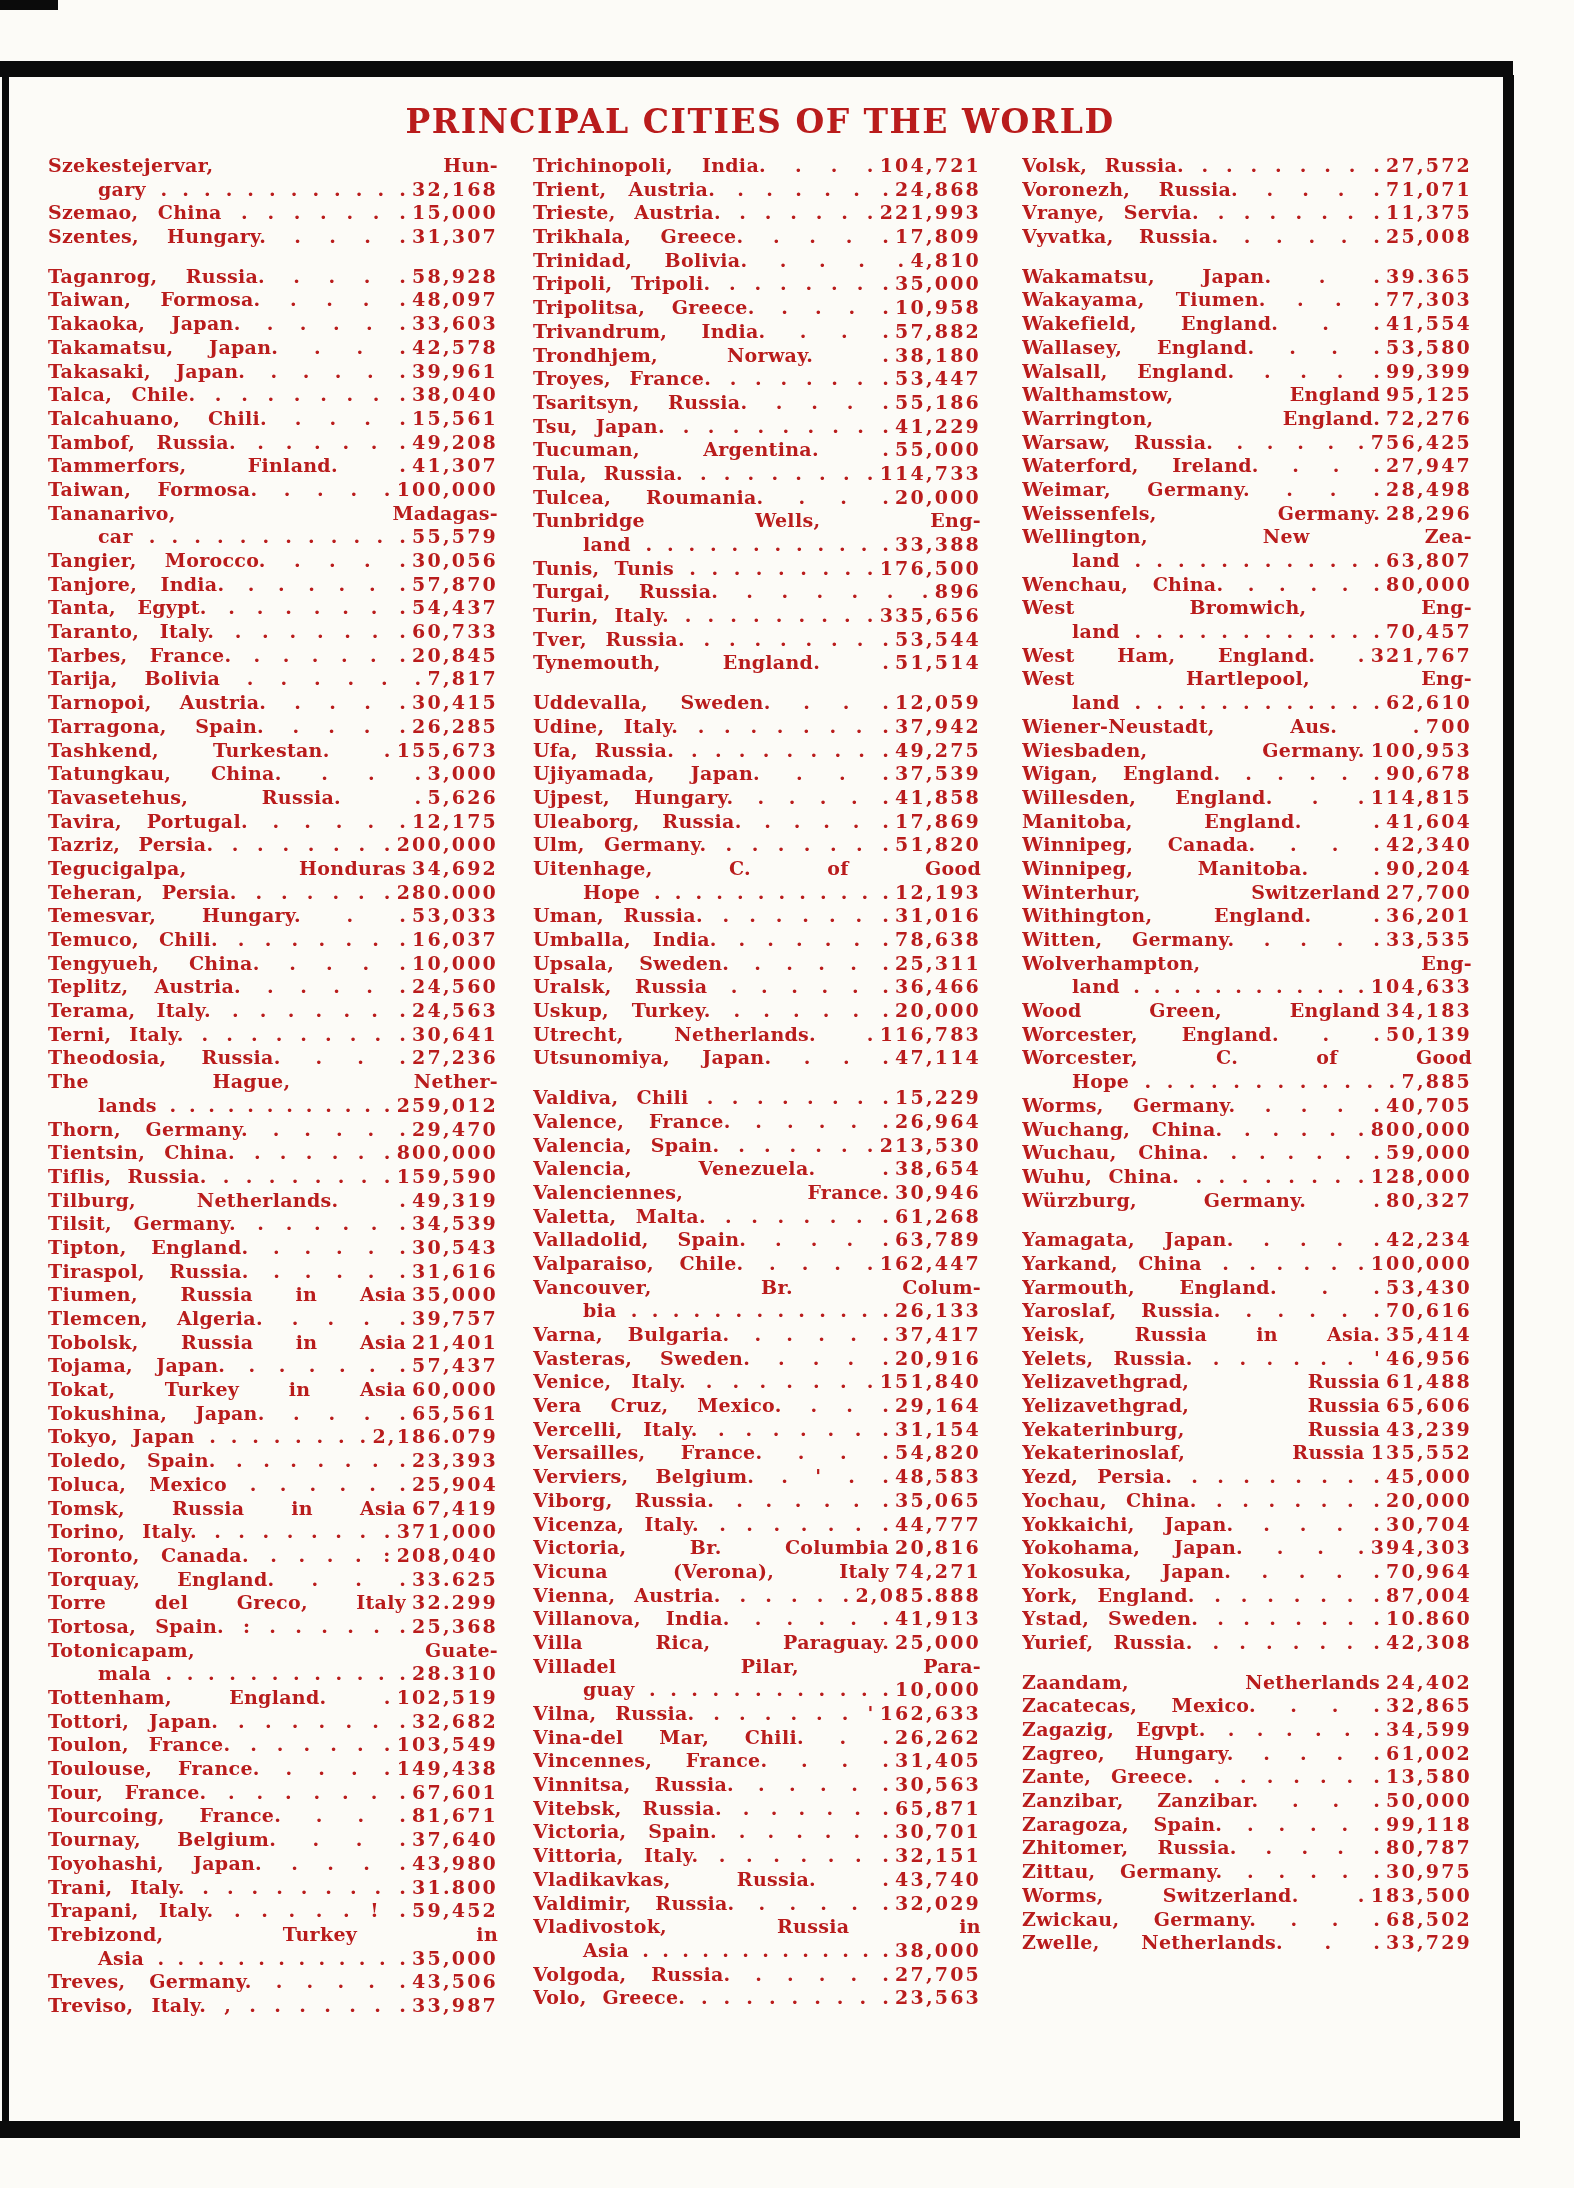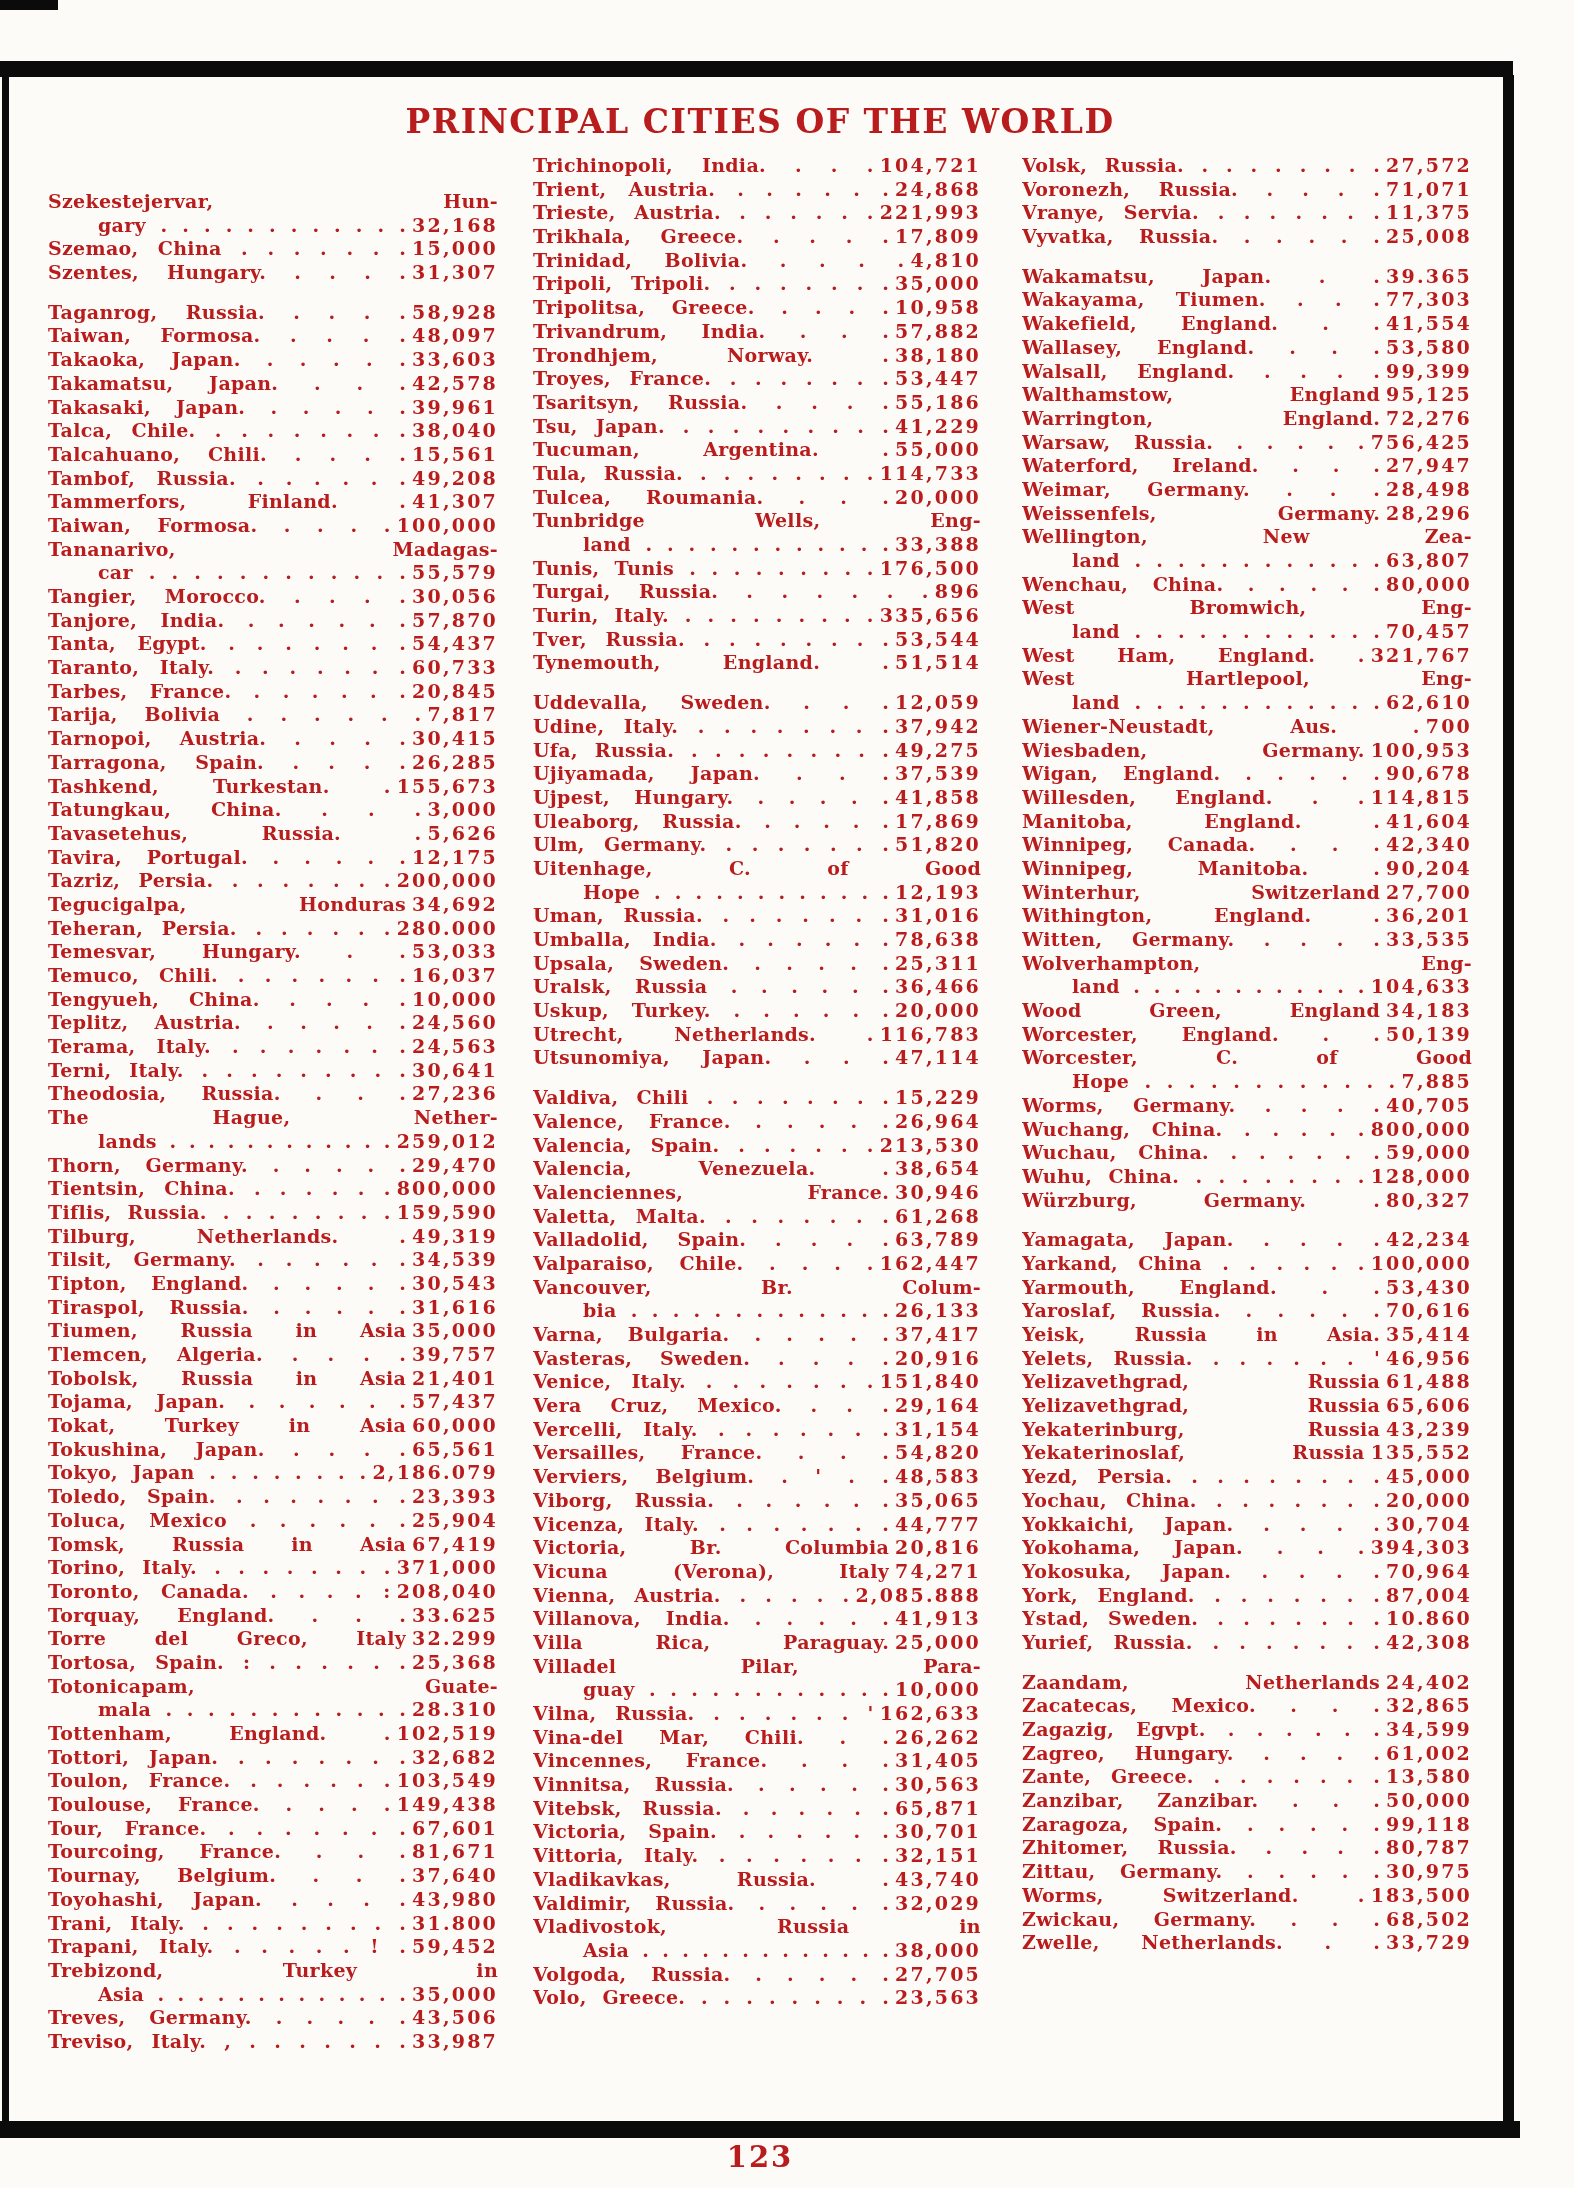--- a/index.html
+++ b/index.html
@@ -18,21 +18,21 @@
   .border-right{position:absolute;left:1503px;top:75px;width:11px;height:2050px;background:#0b0b0b;}
   .title{
     position:absolute;left:20px;top:102px;width:1480px;
     text-align:center;font-size:33px;font-weight:bold;letter-spacing:1.5px;
     white-space:nowrap;
   }
   .col{
     position:absolute;top:154px;
     font-size:19px;font-weight:bold;
   }
-  .col1{left:48px;width:450px;margin-top:36px;}
+  .col1{left:48px;width:450px;}
   .col2{left:533px;width:448px;}
   .col3{left:1022px;width:450px;}
   .row{display:flex;align-items:baseline;height:23.7px;line-height:23.7px;}
   .t{
     flex:1 1 auto;
     text-align:justify;text-align-last:justify;
     letter-spacing:0.3px;word-spacing:3px;
     overflow:hidden;white-space:nowrap;
   }
   .t.ind{padding-left:50px;}
@@ -981,14 +981,13 @@
       <div class="row">
         <span class="t">Zwickau, Germany. . . .</span>
         <span class="p">68,502</span>
       </div>
       <div class="row">
         <span class="t">Zwelle, Netherlands. . .</span>
         <span class="p">33,729</span>
       </div>
     </div>
 
-  <div class="pageno">123</div>
 </div>
 
 </body></html>

